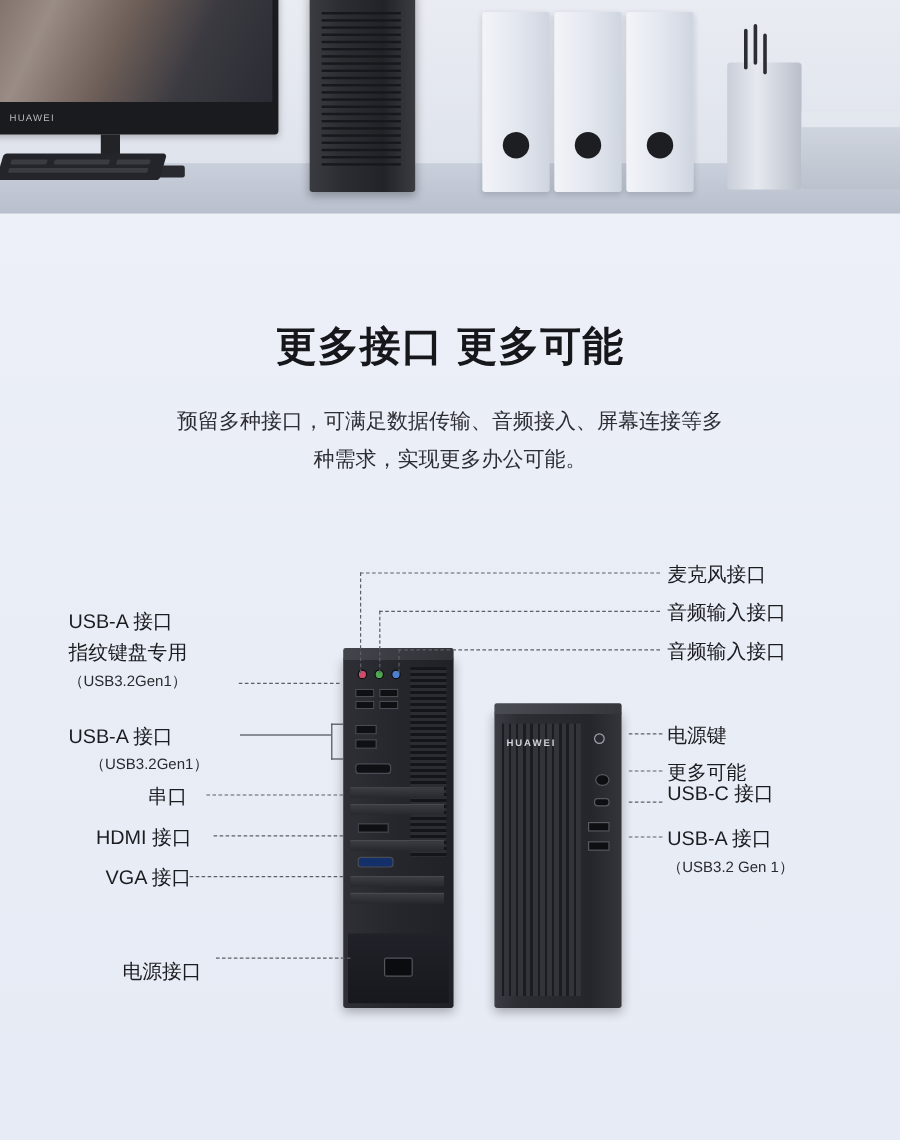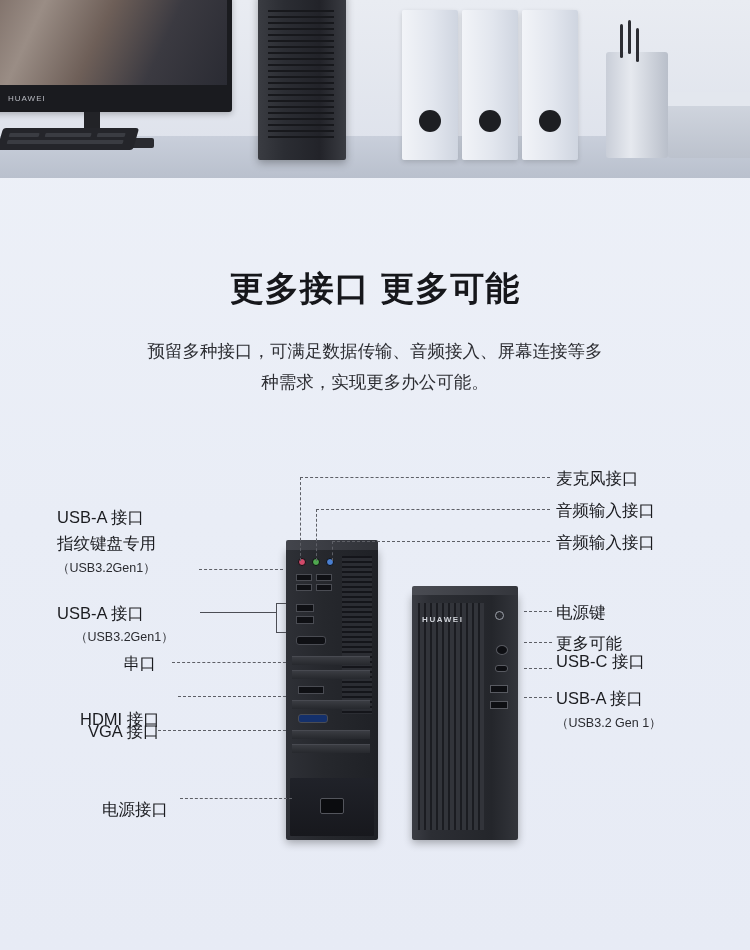--- a/index.html
+++ b/index.html
@@ -317,21 +317,21 @@
     </div>
 
     <div class="lab" style="left:57px; top:52px;">USB-A 接口</div>
     <div class="lab" style="left:57px; top:78px;">指纹键盘专用</div>
     <div class="lab sm" style="left:57px; top:105px;">（USB3.2Gen1）</div>
 
     <div class="lab" style="left:57px; top:148px;">USB-A 接口</div>
     <div class="lab sm" style="left:75px; top:174px;">（USB3.2Gen1）</div>
 
     <div class="lab" style="left:123px; top:198px;">串口</div>
-    <div class="lab" style="left:80px; top:232px;margin-top:22px;">HDMI 接口</div>
+    <div class="lab" style="left:80px; top:232px;">HDMI 接口</div>
     <div class="lab" style="left:88px; top:266px;">VGA 接口</div>
     <div class="lab" style="left:102px; top:344px;">电源接口</div>
 
     <div class="ln h" style="left:199px; top:114px; width:84px;"></div>
     <div class="ln solid-h" style="left:200px; top:157px; width:76px;"></div>
     <div class="brkt" style="left:276px; top:148px; width:10px; height:30px;"></div>
     <div class="ln h" style="left:172px; top:207px; width:114px;"></div>
     <div class="ln h" style="left:178px; top:241px; width:108px;"></div>
     <div class="ln h" style="left:158px; top:275px; width:128px;"></div>
     <div class="ln h" style="left:180px; top:343px; width:112px;"></div>

